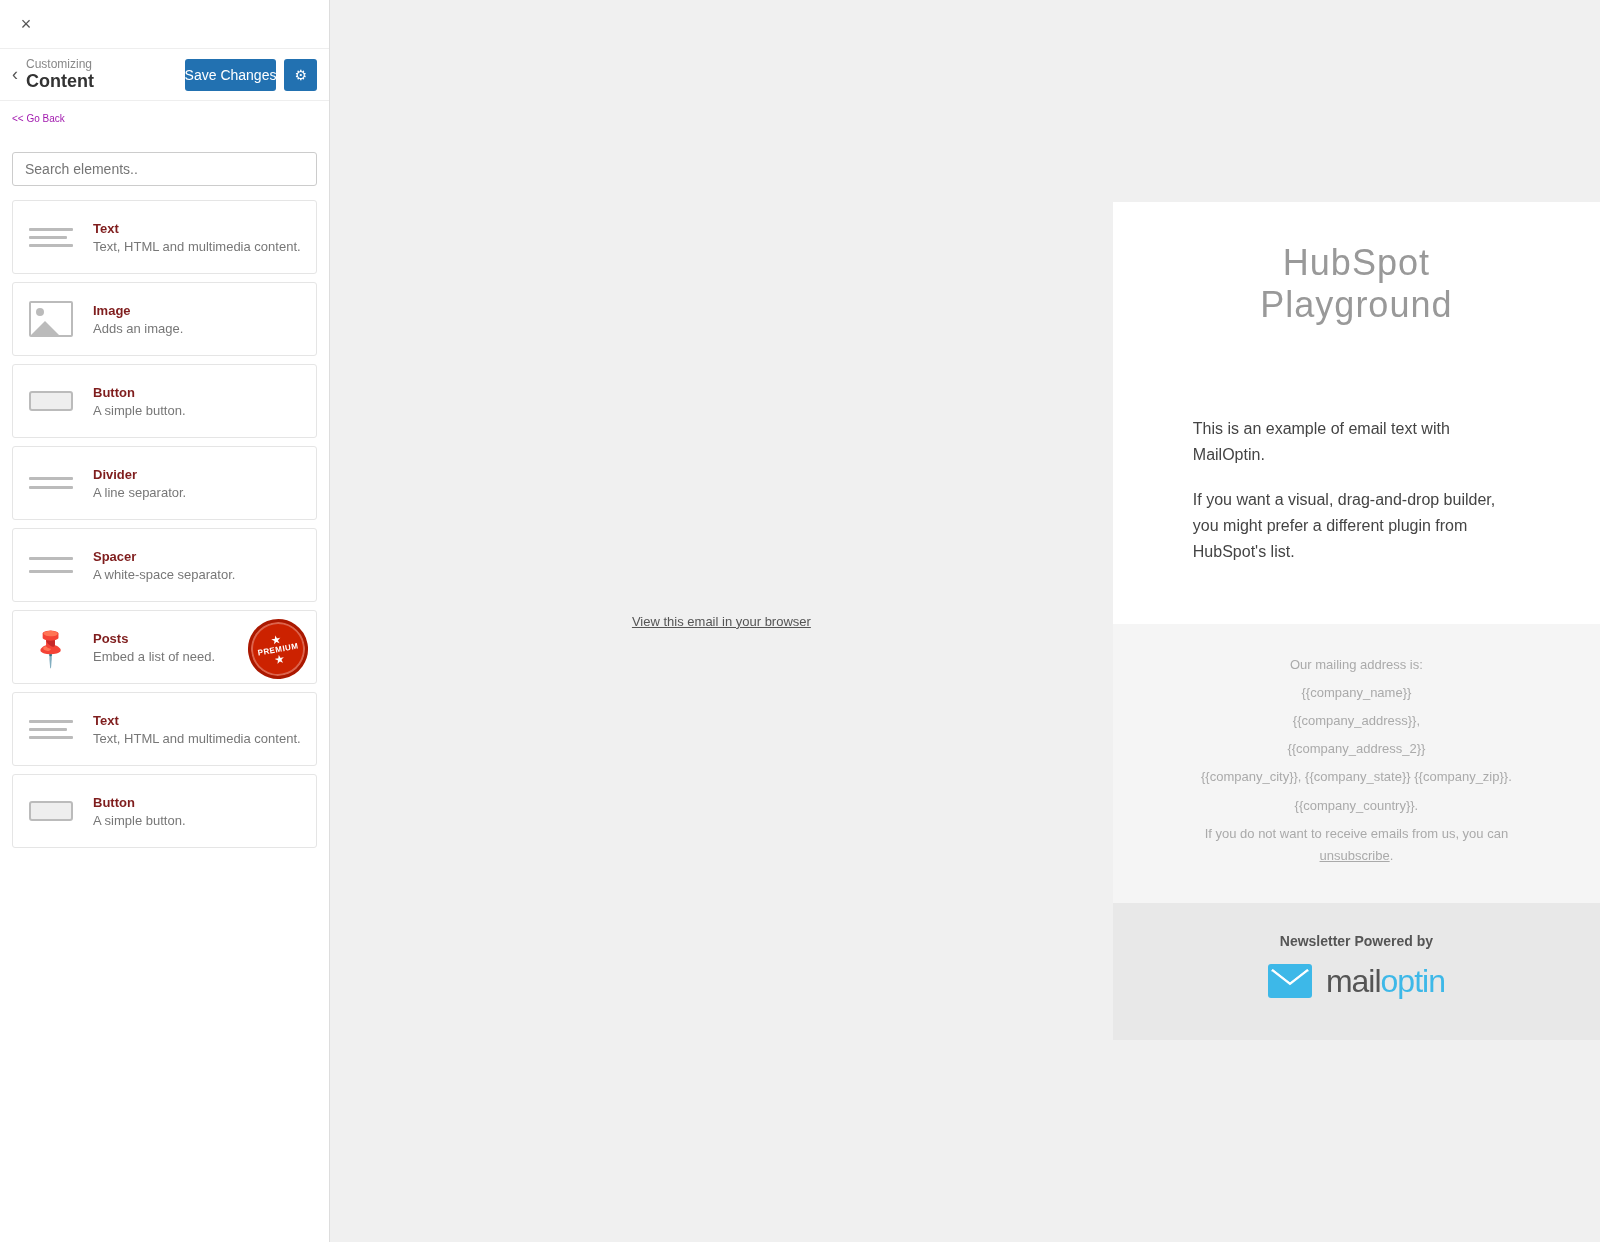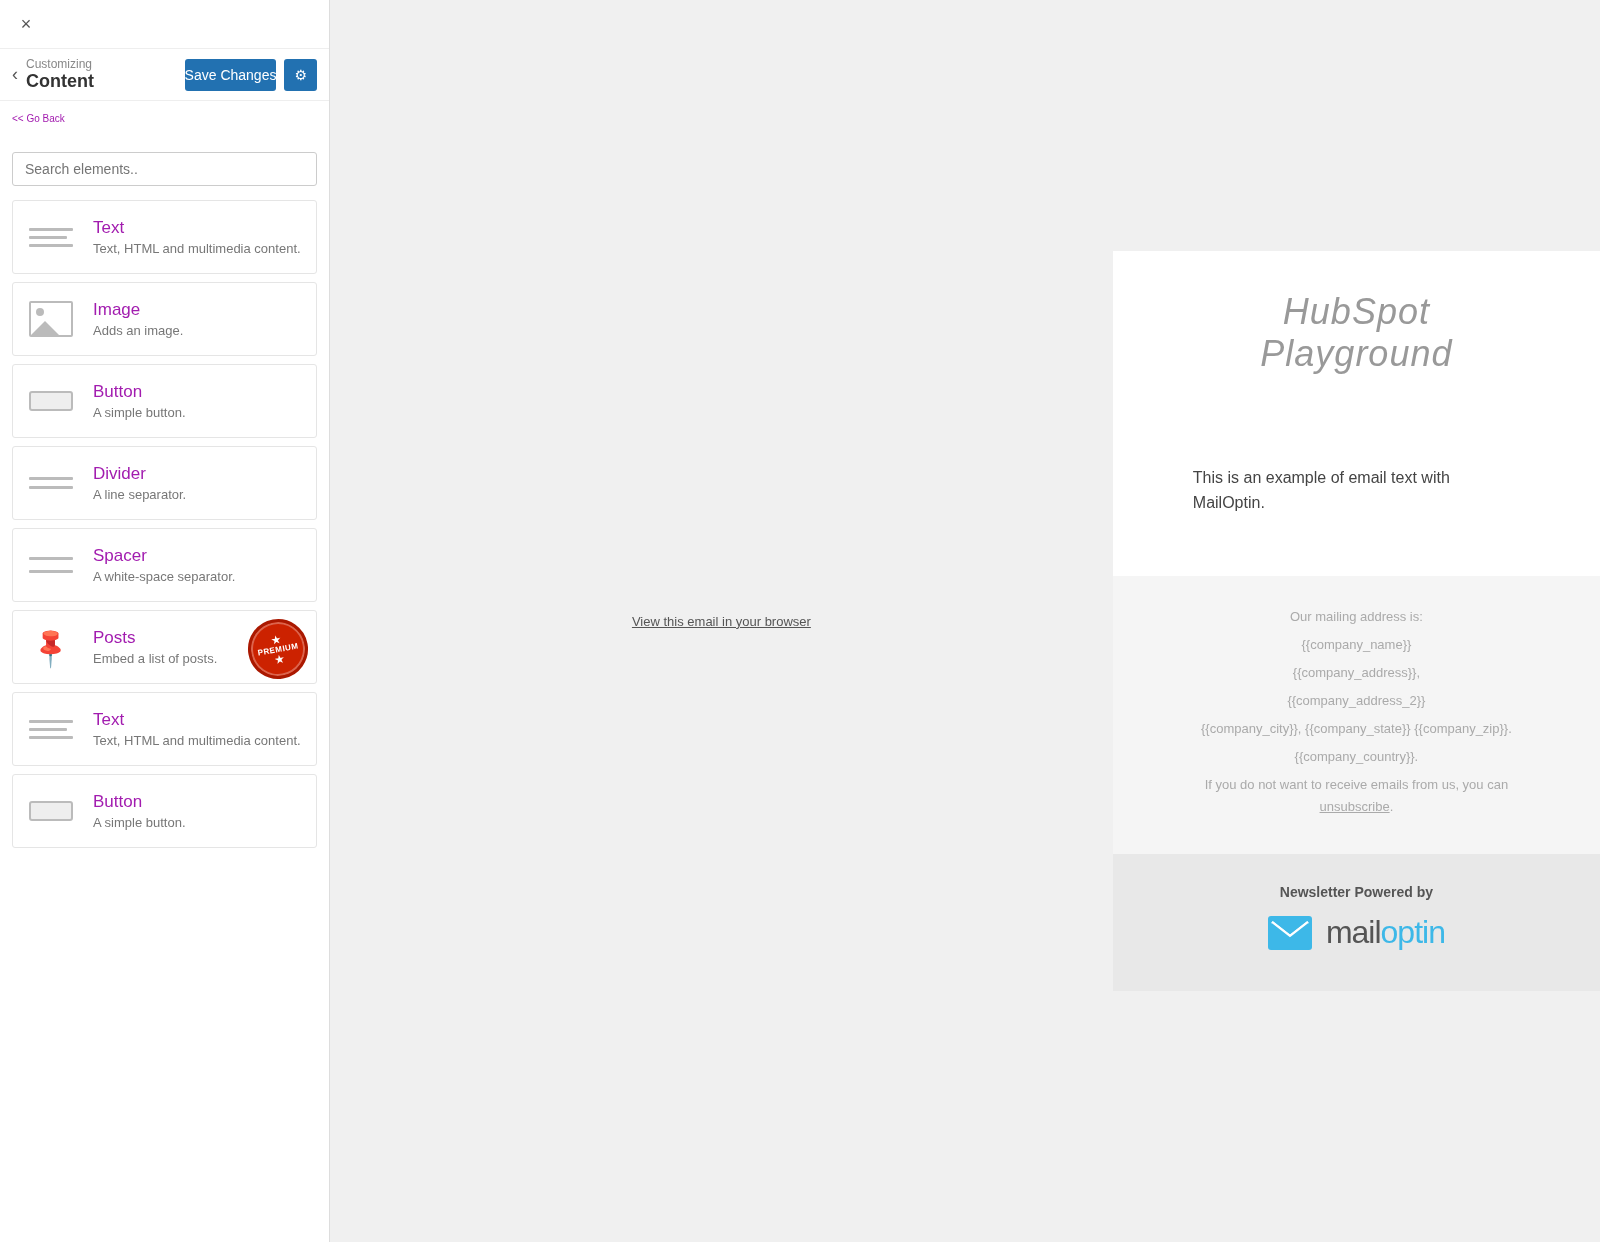--- a/index.html
+++ b/index.html
@@ -124,21 +124,21 @@
     }
 
     .element-icon {
       width: 56px; height: 44px;
       min-width: 56px;
       margin-right: 14px;
       display: flex; align-items: center; justify-content: center;
     }
 
     .element-info h3 {
-      font-size: 17px; font-weight: 400; color: #a21caf; margin-bottom: 3px;
+      font-size: 13px; font-weight: 700; color: #7f1d1d; margin-bottom: 3px;
     }
     .element-info p {
       font-size: 13px; color: #777;
     }
 
     
     .icon-text-lines { display: flex; flex-direction: column; gap: 5px; }
     .icon-text-lines span {
       display: block; height: 3px; background: #bbb; border-radius: 1px;
     }
@@ -239,21 +239,21 @@
       max-width: 100%;
       background: #f5f5f5;
     }
 
     .email-header {
       background: #fff;
       padding: 40px 80px 50px;
       text-align: center;
     }
     .email-title {
-      font-size: 36px; font-weight: 300; color: #999; letter-spacing: 1px; font-style: italic;
+      font-size: 36px; font-weight: 300; color: #999; letter-spacing: 1px;
     }
 
     .email-body {
       background: #fff;
       padding: 40px 80px;
       margin-top: 0;
     }
     .email-body p {
       font-size: 16px; color: #444; line-height: 1.6; margin-bottom: 20px;
     }
@@ -379,21 +379,21 @@
       </div>
     </div>
 
     
     <div class="element-card">
       <div class="element-icon">
         <span class="icon-pin">📌</span>
       </div>
       <div class="element-info">
         <h3>Posts</h3>
-        <p>Embed a list of posts.</p>
+        <p>Embed a list of need.</p>
       </div>
       <div class="premium-badge">
         <div class="premium-badge-inner">
           <span class="star">★</span>
           <span>PREMIUM</span>
           <span class="star">★</span>
         </div>
       </div>
     </div>
 
@@ -433,20 +433,21 @@
   </div>
 
   <div class="email-container">
 
     <div class="email-header">
       <h1 class="email-title">HubSpot Playground</h1>
     </div>
 
     <div class="email-body">
       <p>This is an example of email text with MailOptin.</p>
+      <p>If you want a visual, drag-and-drop builder, you might prefer a different plugin from HubSpot's list.</p>
     </div>
 
     <div class="email-footer">
       <p>Our mailing address is:</p>
       <p>{{company_name}}</p>
       <p>{{company_address}},</p>
       <p>{{company_address_2}}</p>
       <p>{{company_city}}, {{company_state}} {{company_zip}}.</p>
       <p>{{company_country}}.</p>
       <p>

